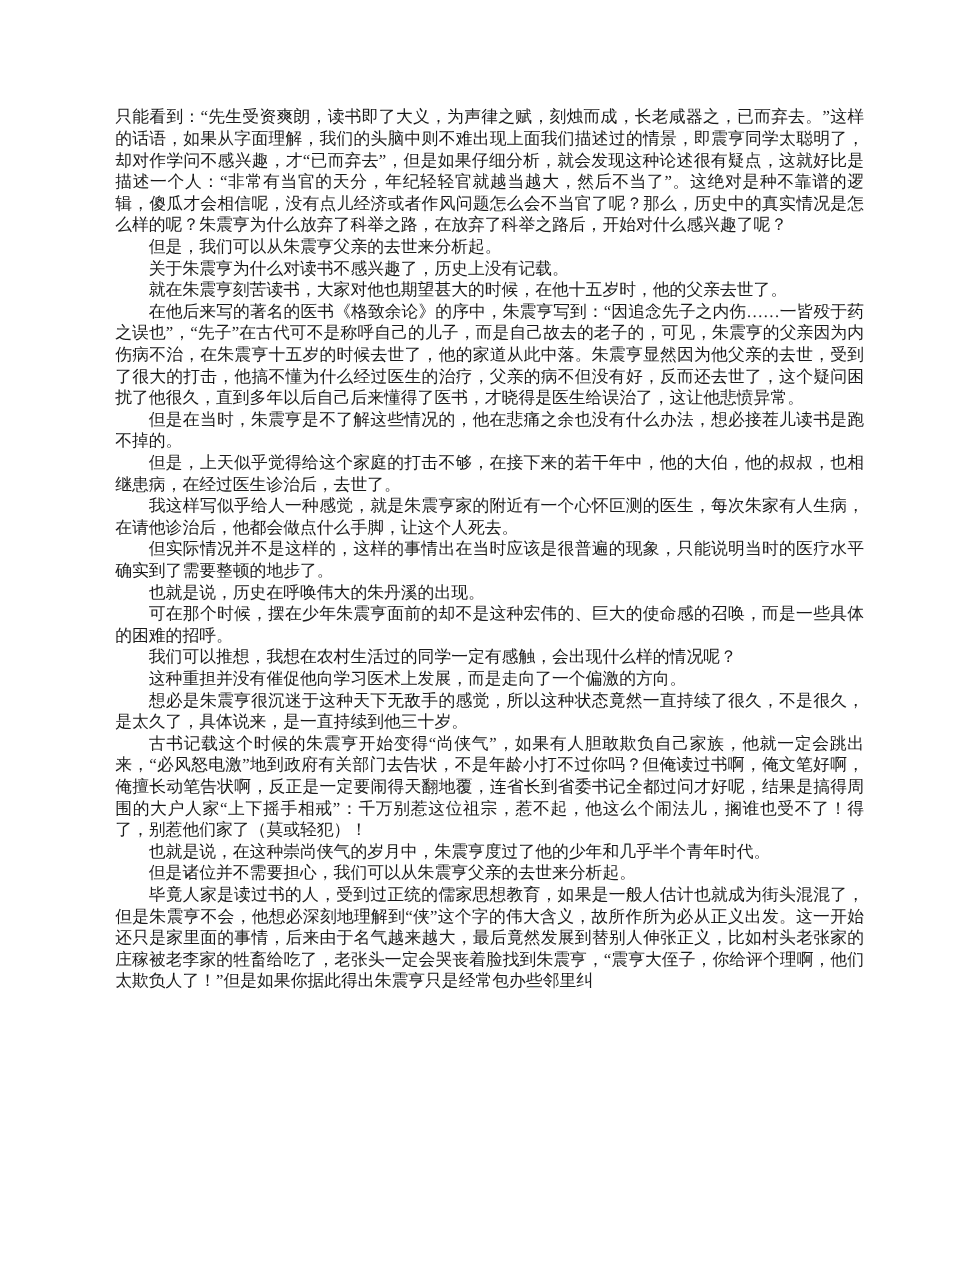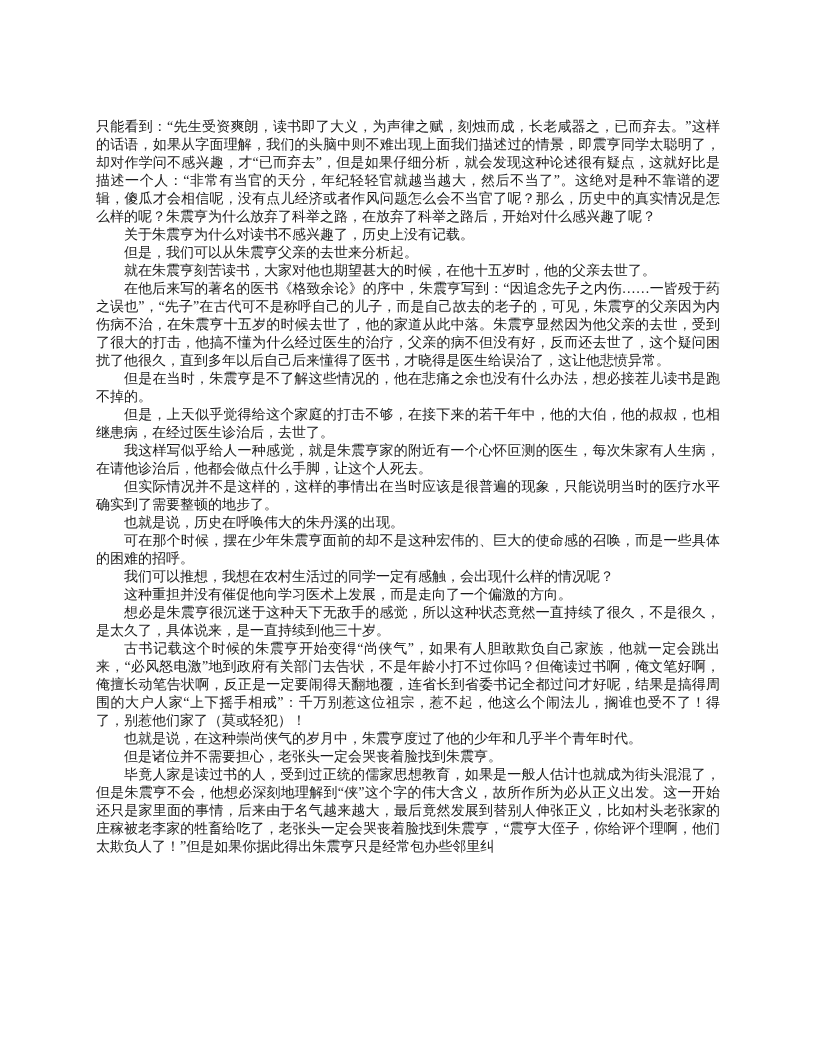--- a/index.html
+++ b/index.html
@@ -18,50 +18,49 @@
     height: 1056px;
     background: #ffffff;
     padding: 90px 96px 90px 96px;
     font-family: "Liberation Serif", "DejaVu Serif", serif;
     font-size: 14px;
     line-height: 18px;
     color: #1a1a1a;
   }
   .text-block {
     width: 624px;
-    margin-top: 28px;
   }
   .para {
     margin: 0;
     padding: 0;
     text-align: justify;
     word-break: break-all;
     letter-spacing: 0;
   }
   .para.indent {
     text-indent: 2em;
   }
 </style>
 </head>
 <body>
 
 <div class="page">
   <div class="text-block">
       <p class="para">只能看到：“先生受资爽朗，读书即了大义，为声律之赋，刻烛而成，长老咸器之，已而弃去。”这样的话语，如果从字面理解，我们的头脑中则不难出现上面我们描述过的情景，即震亨同学太聪明了，却对作学问不感兴趣，才“已而弃去”，但是如果仔细分析，就会发现这种论述很有疑点，这就好比是描述一个人：“非常有当官的天分，年纪轻轻官就越当越大，然后不当了”。这绝对是种不靠谱的逻辑，傻瓜才会相信呢，没有点儿经济或者作风问题怎么会不当官了呢？那么，历史中的真实情况是怎么样的呢？朱震亨为什么放弃了科举之路，在放弃了科举之路后，开始对什么感兴趣了呢？</p>
+      <p class="para indent">但是，我们可以从朱震亨父亲的去世来分析起。</p>
       <p class="para indent">关于朱震亨为什么对读书不感兴趣了，历史上没有记载。</p>
-      <p class="para indent">但是，我们可以从朱震亨父亲的去世来分析起。</p>
       <p class="para indent">就在朱震亨刻苦读书，大家对他也期望甚大的时候，在他十五岁时，他的父亲去世了。</p>
       <p class="para indent">在他后来写的著名的医书《格致余论》的序中，朱震亨写到：“因追念先子之内伤……一皆殁于药之误也”，“先子”在古代可不是称呼自己的儿子，而是自己故去的老子的，可见，朱震亨的父亲因为内伤病不治，在朱震亨十五岁的时候去世了，他的家道从此中落。朱震亨显然因为他父亲的去世，受到了很大的打击，他搞不懂为什么经过医生的治疗，父亲的病不但没有好，反而还去世了，这个疑问困扰了他很久，直到多年以后自己后来懂得了医书，才晓得是医生给误治了，这让他悲愤异常。</p>
       <p class="para indent">但是在当时，朱震亨是不了解这些情况的，他在悲痛之余也没有什么办法，想必接茬儿读书是跑不掉的。</p>
       <p class="para indent">但是，上天似乎觉得给这个家庭的打击不够，在接下来的若干年中，他的大伯，他的叔叔，也相继患病，在经过医生诊治后，去世了。</p>
       <p class="para indent">我这样写似乎给人一种感觉，就是朱震亨家的附近有一个心怀叵测的医生，每次朱家有人生病，在请他诊治后，他都会做点什么手脚，让这个人死去。</p>
       <p class="para indent">但实际情况并不是这样的，这样的事情出在当时应该是很普遍的现象，只能说明当时的医疗水平确实到了需要整顿的地步了。</p>
       <p class="para indent">也就是说，历史在呼唤伟大的朱丹溪的出现。</p>
       <p class="para indent">可在那个时候，摆在少年朱震亨面前的却不是这种宏伟的、巨大的使命感的召唤，而是一些具体的困难的招呼。</p>
       <p class="para indent">我们可以推想，我想在农村生活过的同学一定有感触，会出现什么样的情况呢？</p>
       <p class="para indent">这种重担并没有催促他向学习医术上发展，而是走向了一个偏激的方向。</p>
       <p class="para indent">想必是朱震亨很沉迷于这种天下无敌手的感觉，所以这种状态竟然一直持续了很久，不是很久，是太久了，具体说来，是一直持续到他三十岁。</p>
       <p class="para indent">古书记载这个时候的朱震亨开始变得“尚侠气”，如果有人胆敢欺负自己家族，他就一定会跳出来，“必风怒电激”地到政府有关部门去告状，不是年龄小打不过你吗？但俺读过书啊，俺文笔好啊，俺擅长动笔告状啊，反正是一定要闹得天翻地覆，连省长到省委书记全都过问才好呢，结果是搞得周围的大户人家“上下摇手相戒”：千万别惹这位祖宗，惹不起，他这么个闹法儿，搁谁也受不了！得了，别惹他们家了（莫或轻犯）！</p>
       <p class="para indent">也就是说，在这种崇尚侠气的岁月中，朱震亨度过了他的少年和几乎半个青年时代。</p>
-      <p class="para indent">但是诸位并不需要担心，老张头一定会哭丧着脸找到朱震亨。</p>
+      <p class="para indent">但是诸位并不需要担心，我们可以从朱震亨父亲的去世来分析起。</p>
       <p class="para indent">毕竟人家是读过书的人，受到过正统的儒家思想教育，如果是一般人估计也就成为街头混混了，但是朱震亨不会，他想必深刻地理解到“侠”这个字的伟大含义，故所作所为必从正义出发。这一开始还只是家里面的事情，后来由于名气越来越大，最后竟然发展到替别人伸张正义，比如村头老张家的庄稼被老李家的牲畜给吃了，老张头一定会哭丧着脸找到朱震亨，“震亨大侄子，你给评个理啊，他们太欺负人了！”但是如果你据此得出朱震亨只是经常包办些邻里纠</p>
     </div>
 </div>
 
 </body></html>

